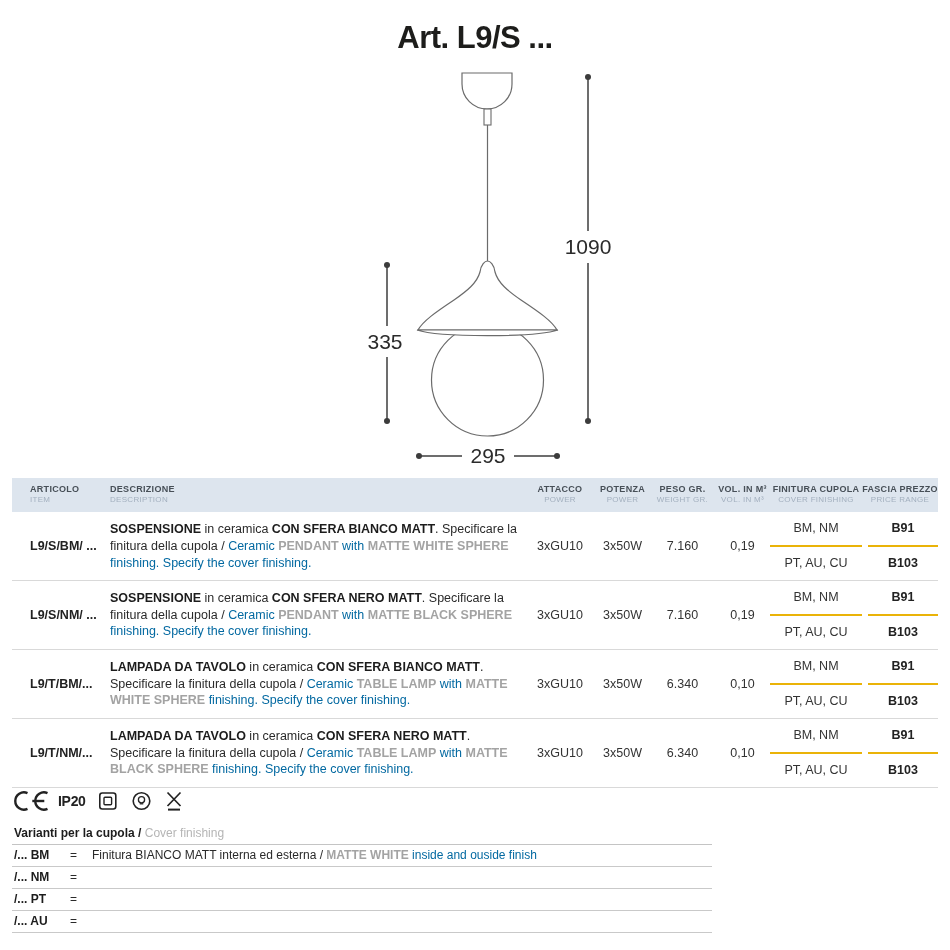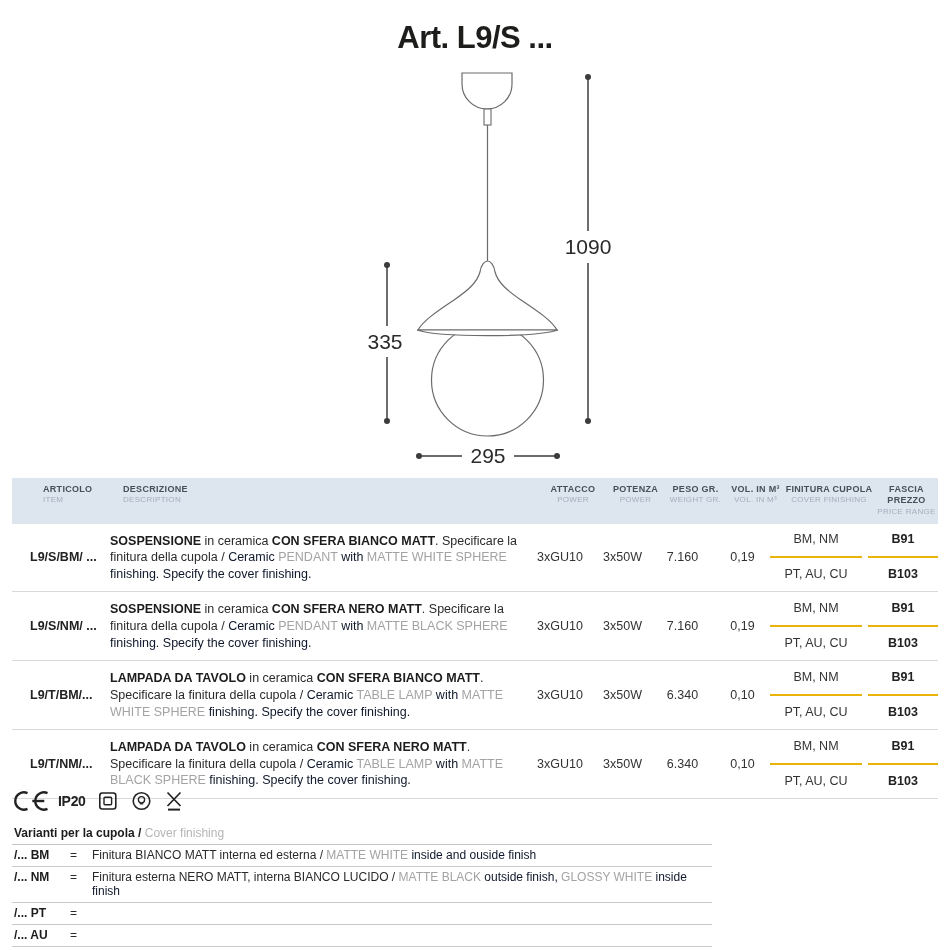--- a/index.html
+++ b/index.html
@@ -10,21 +10,21 @@
   .page-title{position:absolute;top:20px;left:0;width:100%;text-align:center;
               font-size:31px;font-weight:bold;letter-spacing:-0.5px;color:#1d1d1b;}
 
   
   .drawing{position:absolute;top:0;left:0;}
   .dim-text{font-family:"Liberation Sans",sans-serif;font-size:21px;fill:#2b2b2b;}
 
   
   .spec-table{position:absolute;top:478px;left:12px;width:926px;font-size:12.5px;}
   .thead{display:grid;grid-template-columns:98px 415px 70px 55px 65px 55px 92px 1fr;
-         background:#dde5ee;padding:6px 0 7px 13px;align-items:start;}
+         background:#dde5ee;padding:6px 0 7px 0;align-items:start;}
   .hcell{line-height:1.25;}
   .hcell .hit{display:block;font-size:9px;font-weight:bold;color:#474f57;letter-spacing:.3px;}
   .hcell .hen{display:block;font-size:8px;color:#a3b0bf;letter-spacing:.3px;}
   .thead .hcell:nth-child(1){padding-left:18px;}
   .thead .hcell:nth-child(n+3){text-align:center;}
 
   .trow{display:grid;grid-template-columns:98px 415px 70px 55px 65px 55px 92px 1fr;
         border-bottom:1px solid #d9d9d9;align-items:center;min-height:64px;}
   .c-art{padding-left:18px;font-weight:bold;color:#222;}
   .c-desc{padding:9px 6px 9px 0;line-height:1.33;}
@@ -34,22 +34,22 @@
   .fin-sub .codes{text-align:center;color:#333;}
   .fin-sub .price{text-align:center;font-weight:bold;color:#222;}
   .fin-sub:first-child .codes,.fin-sub:first-child .price{
         border-bottom:2px solid #eab308;height:100%;display:flex;align-items:center;justify-content:center;}
   .fin-sub:last-child .codes,.fin-sub:last-child .price{
         height:100%;display:flex;align-items:center;justify-content:center;}
 
   
   .seg-n{color:#2a2a2a;}
   .seg-b{color:#1c1c1c;font-weight:bold;}
-  .seg-g{color:#0f172a;margin-top:44px;}
-  .seg-gb{color:#a3a3a3;font-weight:normal;}
+  .seg-g{color:#0369a1;margin-top:44px;}
+  .seg-gb{color:#a3a3a3;font-weight:bold;}
 
   
   .cert-row{position:absolute;top:788px;left:14px;display:flex;align-items:center;gap:11px;height:26px;}
   .ip20{font-size:14px;font-weight:bold;color:#222;letter-spacing:-0.3px;margin-left:-3px;}
 
   
   .variants{position:absolute;top:824px;left:12px;width:700px;font-size:12px;}
   .variants-title{padding:2px 0 4px 2px;border-bottom:1px solid #c4c4c4;}
   .variants-title .vt-it{font-weight:bold;color:#1c1c1c;}
   .variants-title .vt-en{color:#b5b5b5;}
@@ -254,21 +254,20 @@
     <div>
   <div class="variant-row">
     <span class="vcode">/... BM</span>
     <span class="veq">=</span>
     <span class="vtext"><span class="seg-n">Finitura BIANCO MATT interna ed esterna / </span><span class="seg-gb">MATTE WHITE</span><span class="seg-g"> inside and ouside finish</span></span>
   </div>
 
   <div class="variant-row">
     <span class="vcode">/... NM</span>
     <span class="veq">=</span>
-    <span class="vtext"><span class="seg-n">Finitura esterna NERO MATT, interna BIANCO LUCIDO / </span><span class="seg-gb">MATTE BLACK</span><span class="seg-g"> outside finish, </span><span class="seg-gb">GLOSSY WHITE</span><span class="seg-g"> inside finish</span></span>
   </div>
 
   <div class="variant-row">
     <span class="vcode">/... PT</span>
     <span class="veq">=</span>
   </div>
 
   <div class="variant-row">
     <span class="vcode">/... AU</span>
     <span class="veq">=</span>

